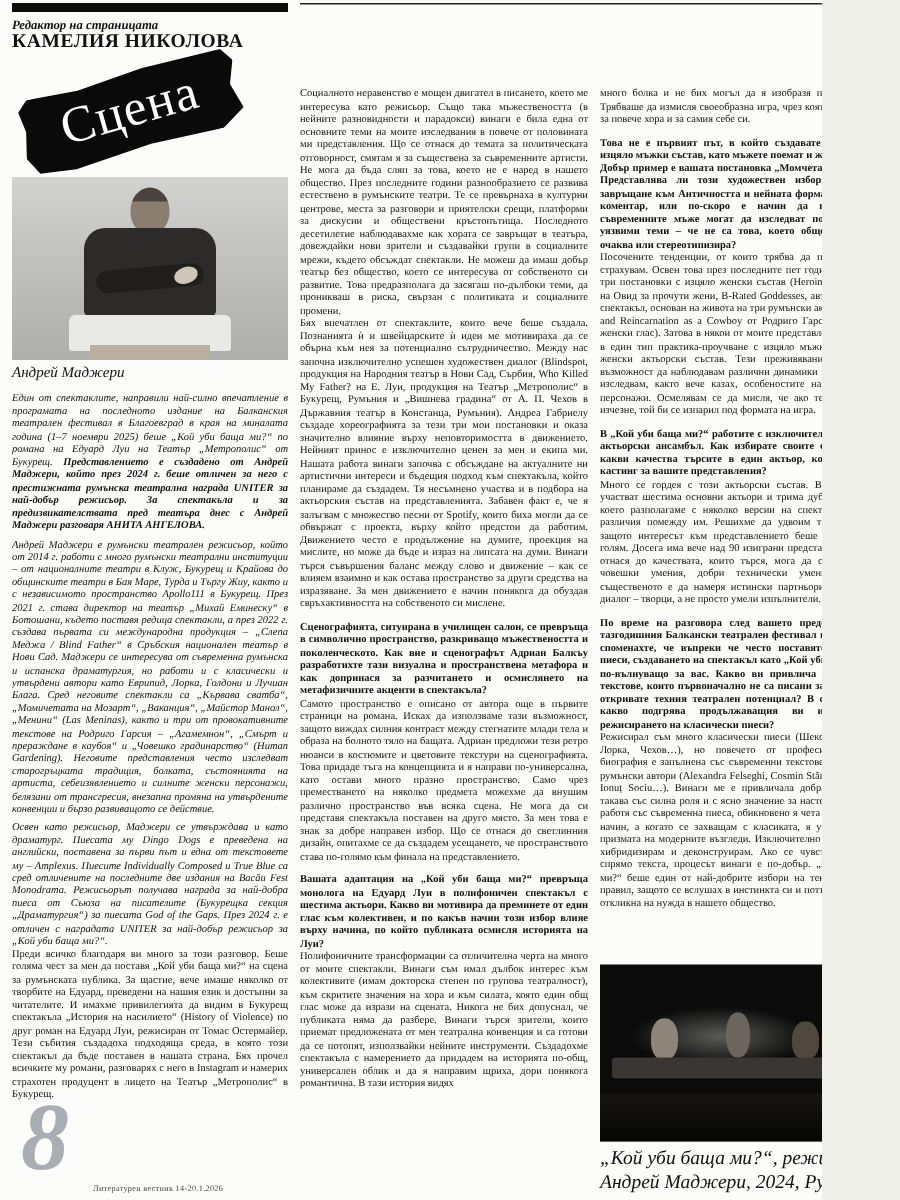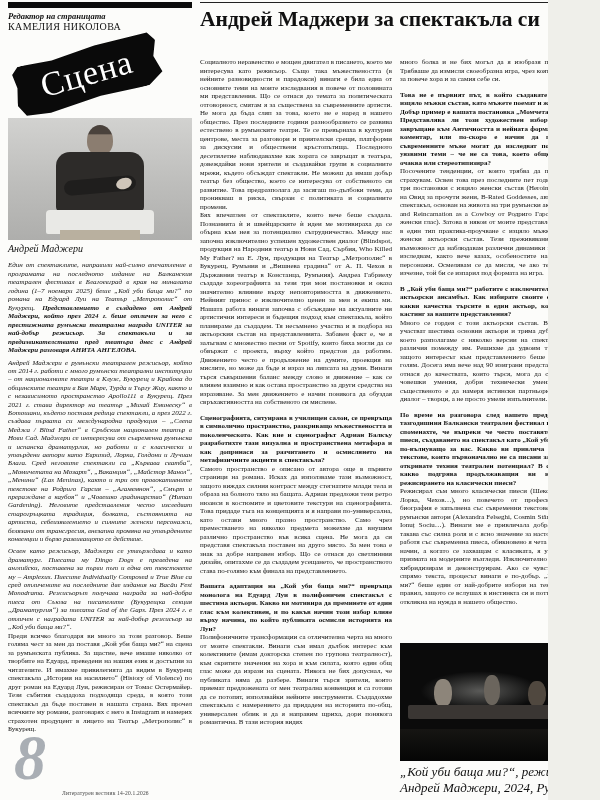--- a/index.html
+++ b/index.html
@@ -6,21 +6,21 @@
   body{width:600px;height:800px;background:#efefea;font-family:"Liberation Serif",serif;color:#111;}
   .page{position:relative;width:548px;height:800px;background:#fcfcfa;overflow:hidden;}
 
   
   .thin-rule{position:absolute;left:200px;top:2px;width:392px;height:1px;background:#222;}
   .thick-rule{width:184px;height:6px;background:#0c0c0c;}
 
   
   .left-col{position:absolute;left:8px;top:2px;width:184px;}
   .editor-label{font-size:8.5px;font-weight:bold;font-style:italic;margin-top:3px;line-height:10px;}
-  .editor-name{font-size:10px;font-weight:normal;letter-spacing:.4px;line-height:11px;}
+  .editor-name{font-size:13px;font-weight:bold;letter-spacing:.4px;line-height:11px;}
   .banner-zone{position:relative;height:84px;}
   .banner{position:absolute;left:4px;top:16px;width:150px;height:54px;background:#0a0a0a;
           transform:rotate(-16deg);display:flex;align-items:center;justify-content:center;
           clip-path:polygon(2% 12%,7% 0%,30% 6%,60% 1%,96% 5%,100% 22%,96% 50%,99% 82%,88% 100%,55% 94%,20% 99%,4% 92%,0% 70%,3% 38%);}
   .banner-text{color:#fff;font-size:34px;font-family:"Liberation Serif",serif;letter-spacing:1px;transform:translateY(-1px);}
 
   .portrait{position:relative;width:184px;height:122px;margin-top:2px;overflow:hidden;
             background:linear-gradient(180deg,#d2d2d0 0%,#bdbdbb 55%,#aeaeac 100%);}
   .p-head{position:absolute;left:79px;top:7px;width:26px;height:31px;border-radius:50% 50% 46% 46%;
           background:linear-gradient(180deg,#4a423c 0%,#4a423c 28%,#8b7d70 32%,#8b7d70 100%);}
@@ -97,21 +97,20 @@
       <p class="bio">Андрей Маджери е румънски театрален режисьор, който от 2014 г. работи с много румънски театрални институции – от националните театри в Клуж, Букурещ и Крайова до общинските театри в Бая Маре, Турда и Търгу Жиу, както и с независимото пространство Apollo111 в Букурещ. През 2021 г. става директор на театър „Михай Еминеску“ в Ботошани, където поставя редица спектакли, а през 2022 г. създава първата си международна продукция – „Слепа Меджа / Blind Father“ в Сръбския национален театър в Нови Сад. Маджери се интересува от съвременна румънска и испанска драматургия, но работи и с класически и утвърдени автори като Еврипид, Лорка, Голдони и Лучиан Блага. Сред неговите спектакли са „Кървава сватба“, „Момичетата на Мозарт“, „Ваканция“, „Майстор Манол“, „Менини“ (Las Meninas), както и три от провокативните текстове на Родриго Гарсия – „Агамемнон“, „Смърт и прераждане в каубоя“ и „Човешко градинарство“ (Human Gardening). Неговите представления често изследват старогръцката традиция, болката, състоянията на артиста, себеизявлението и силните женски персонажи, белязани от трансгресия, внезапна промяна на утвърдените конвенции и бързо развиващото се действие.</p>
       <p class="bio">Освен като режисьор, Маджери се утвърждава и като драматург. Пиесата му Dingo Dogs е преведена на английски, поставена за първи път и една от текстовете му – Amplexus. Пиесите Individually Composed и True Blue са сред отличените на последните две издания на Bacău Fest Monodrama. Режисьорът получава награда за най-добра пиеса от Съюза на писателите (Букурещка секция „Драматургия“) за пиесата God of the Gaps. През 2024 г. е отличен с наградата UNITER за най-добър режисьор за „Кой уби баща ми?“.</p>
       <p class="ans">Преди всичко благодаря ви много за този разговор. Беше голяма чест за мен да поставя „Кой уби баща ми?“ на сцена за румънската публика. За щастие, вече имаше няколко от творбите на Едуард, преведени на нашия език и достъпни за читателите. И имахме привилегията да видим в Букурещ спектакъла „История на насилието“ (History of Violence) по друг роман на Едуард Луи, режисиран от Томас Остермайер. Тези събития създадоха подходяща среда, в която този спектакъл да бъде поставен в нашата страна. Бях прочел всичките му романи, разговарях с него в Instagram и намерих страхотен продуцент в лицето на Театър „Метрополис“ в Букурещ.</p>
     </div>
   </div>
 
   <div class="page-number">8</div>
   <div class="footer-issue">Литературен вестник 14-20.1.2026</div>
 
   <div class="title">
-    <span style="display:block;">Андрей Маджери за спектакъла си</span>
   </div>
 
   <div class="mid-col">
     <p class="ans">Социалното неравенство е мощен двигател в писането, което ме интересува като режисьор. Също така мъжествеността (в нейните разновидности и парадокси) винаги е била една от основните теми на моите изследвания в повече от половината ми представления. Що се отнася до темата за политическата отговорност, смятам я за съществена за съвременните артисти. Не мога да бъда сляп за това, което не е наред в нашето общество. През последните години разнообразието се развива естествено в румънските театри. Те се превърнаха в културни центрове, места за разговори и приятелски срещи, платформи за дискусии и обществени кръстопътища. Последното десетилетие наблюдавахме как хората се завръщат в театъра, довеждайки нови зрители и създавайки групи в социалните мрежи, където обсъждат спектакли. Не можеш да имаш добър театър без общество, което се интересува от собственото си развитие. Това предразполага да засягаш по-дълбоки теми, да проникваш в риска, свързан с политиката и социалните промени.</p>
     <p class="ans">Бях впечатлен от спектаклите, които вече беше създала. Познанията ѝ и швейцарските ѝ идеи ме мотивираха да се обърна към нея за потенциално сътрудничество. Между нас започна изключително успешен художествен диалог (Blindspot, продукция на Народния театър в Нови Сад, Сърбия, Who Killed My Father? на Е. Луи, продукция на Театър „Метрополис“ в Букурещ, Румъния и „Вишнева градина“ от А. П. Чехов в Държавния театър в Констанца, Румъния). Андреа Габриелу създаде хореографията за тези три мои постановки и оказа значително влияние върху неповторимостта в движението. Нейният принос е изключително ценен за мен и екипа ми. Нашата работа винаги започва с обсъждане на актуалните ни артистични интереси и бъдещия подход към спектакъла, който планираме да създадем. Тя несъмнено участва и в подбора на актьорския състав на представленията. Забавен факт е, че я залъгвам с множество песни от Spotify, които биха могли да се обвържат с проекта, върху който предстои да работим. Движението често е продължение на думите, проекция на мислите, но може да бъде и израз на липсата на думи. Винаги търся съвършения баланс между слово и движение – как се влияем взаимно и как остава пространство за други средства на изразяване. За мен движението е начин понякога да обуздая свръхактивността на собственото си мислене.</p>
     <p class="q">Сценографията, ситуирана в училищен салон, се превръща в символично пространство, разкриващо мъжествеността и поколенческото. Как вие и сценографът Адриан Балкъу разработихте тази визуална и пространствена метафора и как допринася за разчитането и осмислянето на метафизичните акценти в спектакъла?</p>
     <p class="ans">Самото пространство е описано от автора още в първите страници на романа. Исках да използваме тази възможност, защото виждах силния контраст между стегнатите млади тела и образа на болното тяло на бащата. Адриан предложи тези ретро нюанси в костюмите и цветовите текстури на сценографията. Това придаде тъга на концепцията и я направи по-универсална, като остави много празно пространство. Само чрез преместването на няколко предмета можехме да внушим различно пространство във всяка сцена. Не мога да си представя спектакъла поставен на друго място. За мен това е знак за добре направен избор. Що се отнася до светлинния дизайн, опитахме се да създадем усещането, че пространството става по-голямо към финала на представлението.</p>
     <p class="q">Вашата адаптация на „Кой уби баща ми?“ превръща монолога на Едуард Луи в полифоничен спектакъл с шестима актьори. Какво ви мотивира да преминете от един глас към колективен, и по какъв начин този избор влияе върху начина, по който публиката осмисля историята на Луи?</p>
     <p class="ans">Полифоничните трансформации са отличителна черта на много от моите спектакли. Винаги съм имал дълбок интерес към колективите (имам докторска степен по групова театралност), към скритите значения на хора и към силата, която един общ глас може да изрази на сцената. Никога не бих допуснал, че публиката няма да разбере. Винаги търся зрители, които приемат предложената от мен театрална конвенция и са готови да се потопят, използвайки нейните инструменти. Създадохме спектакъла с намерението да придадем на историята по-общ, универсален облик и да я направим щриха, дори понякога романтична. В тази история видях</p>
   </div>

